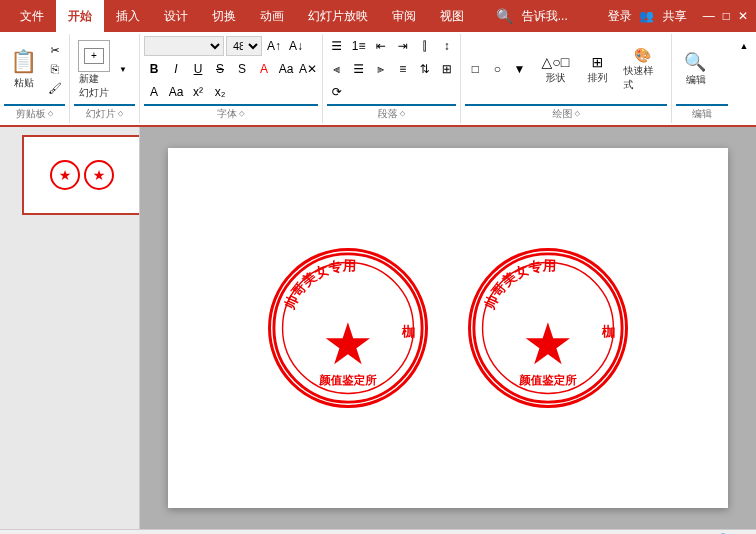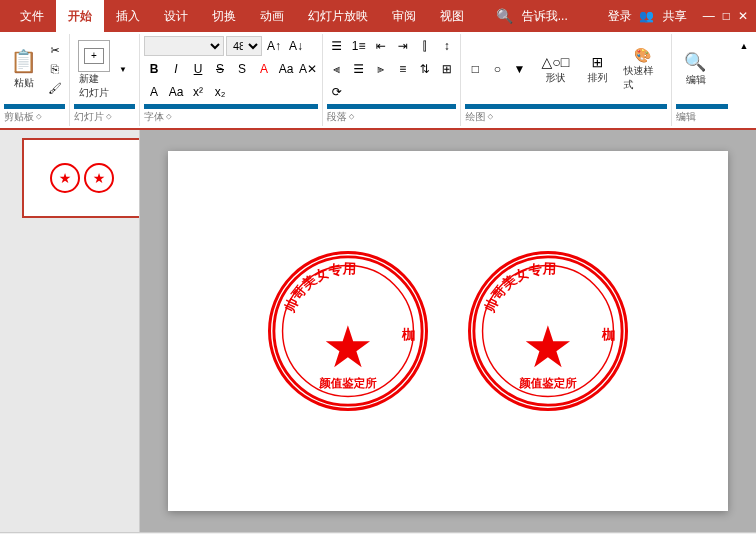--- a/index.html
+++ b/index.html
@@ -175,26 +175,26 @@
     .rgroup-top {
       display: flex;
       flex: 1;
       align-items: center;
       gap: 2px;
     }
     .rgroup-label {
       font-size: 10px;
       color: #777;
       text-align: center;
-      border-top: 5px solid #0369a1;
+      border-top: 2px solid #0369a1;
       padding-top: 1px;
       margin-top: 1px;
       display: flex;
       align-items: center;
-      justify-content: flex-start;
+      justify-content: center;
       gap: 2px;
     }
     .expand-icon {
       font-size: 8px;
       cursor: pointer;
     }
     .big-btn {
       display: flex;
       flex-direction: column;
       align-items: center;

